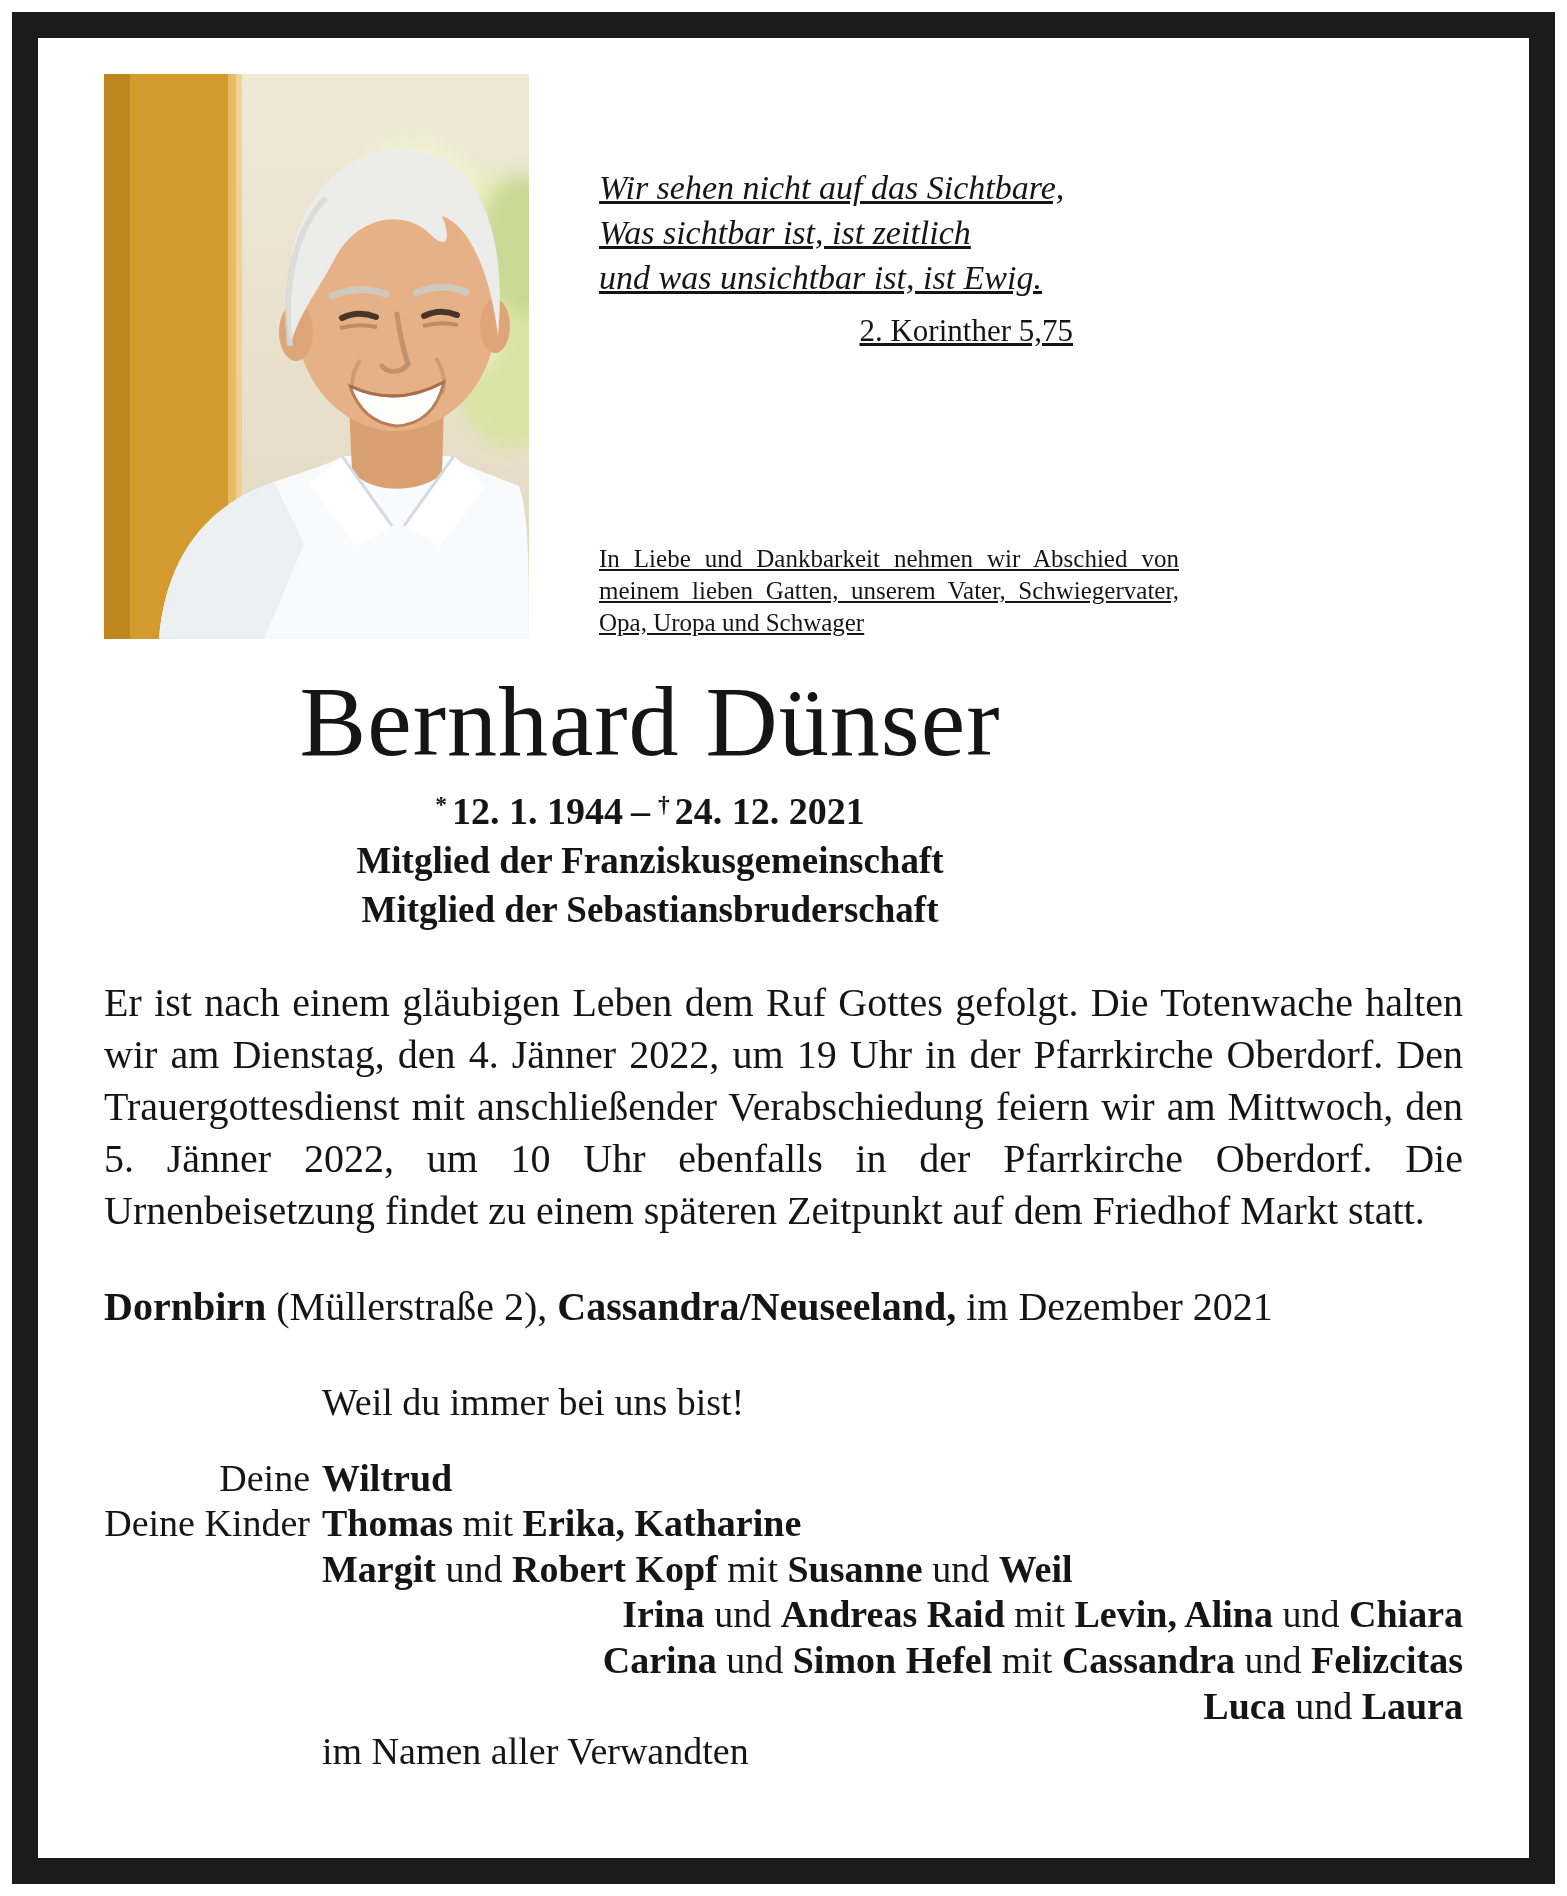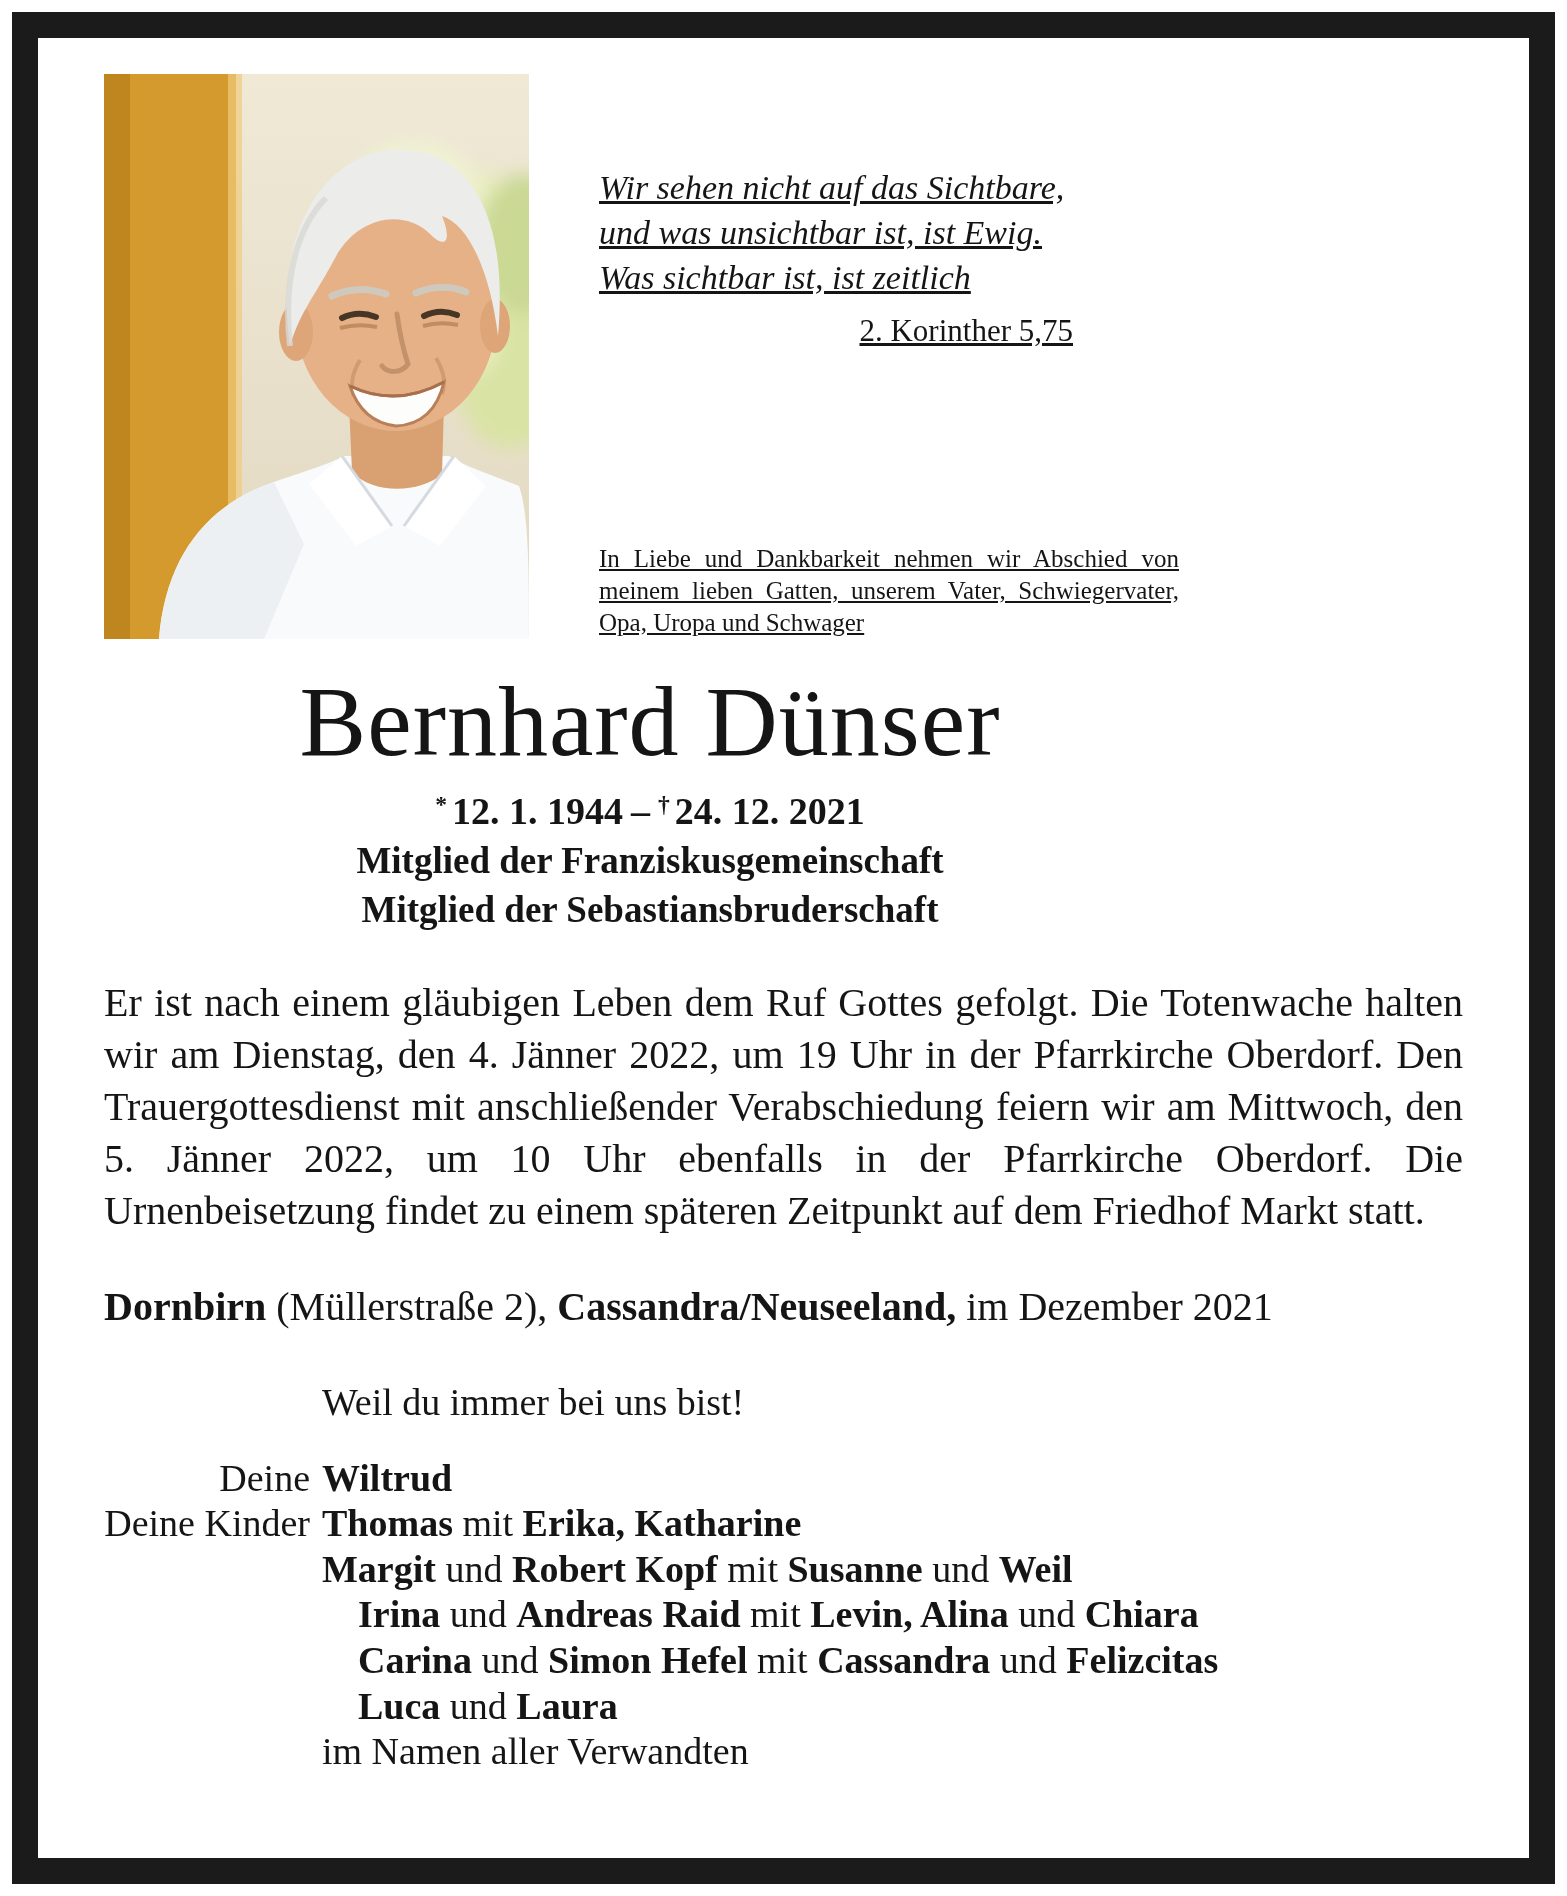--- a/index.html
+++ b/index.html
@@ -105,21 +105,21 @@
     margin-top: 32px;
     font-size: 38px;
     line-height: 1.2;
   }
   .family-row {
     display: grid;
     grid-template-columns: 206px 1fr;
     column-gap: 12px;
   }
   .family-label { text-align: right; white-space: nowrap; }
-  .family-names.indent { padding-left: 36px; }
+  .family-names.indent { padding-left: 36px; text-align: right; }
   .b { font-weight: 700; }
 </style>
 </head>
 <body>
 
 <div class="sheet">
   <div class="frame">
 
     <div class="top">
 
@@ -176,22 +176,22 @@
           <path d="M332 284 Q 344 304 338 320" stroke="#cf9c70" stroke-width="4" fill="none"></path>
 
           <path d="M246 312 Q 292 334 340 308 Q 330 350 292 352 Q 258 348 246 312 Z" fill="#fdfdfb" stroke="#b97f58" stroke-width="3"></path>
           <path d="M246 312 Q 292 334 340 308" stroke="#a96f4c" stroke-width="3" fill="none"></path>
         </svg>
       </div>
 
       <div class="right-col">
         <div class="quote">
           <div>Wir sehen nicht auf das Sichtbare,</div>
+          <div>Was sichtbar ist, ist zeitlich</div>
           <div>und was unsichtbar ist, ist Ewig.</div>
-          <div>Was sichtbar ist, ist zeitlich</div>
           <div class="quote-source">2. Korinther 5,75</div>
         </div>
         <p class="intro">In Liebe und Dankbarkeit nehmen wir Abschied von meinem lieben Gatten, unserem Vater, Schwiegervater, Opa, Uropa und Schwager</p>
       </div>
     </div>
 
     <div class="name-block">
       <h1 class="deceased-name">Bernhard Dünser</h1>
       <div class="dates"><span class="raised">*</span><span>12. 1. 1944</span><span class="sep">–</span><span class="raised">†</span><span>24. 12. 2021</span></div>
       <div class="memberships">

